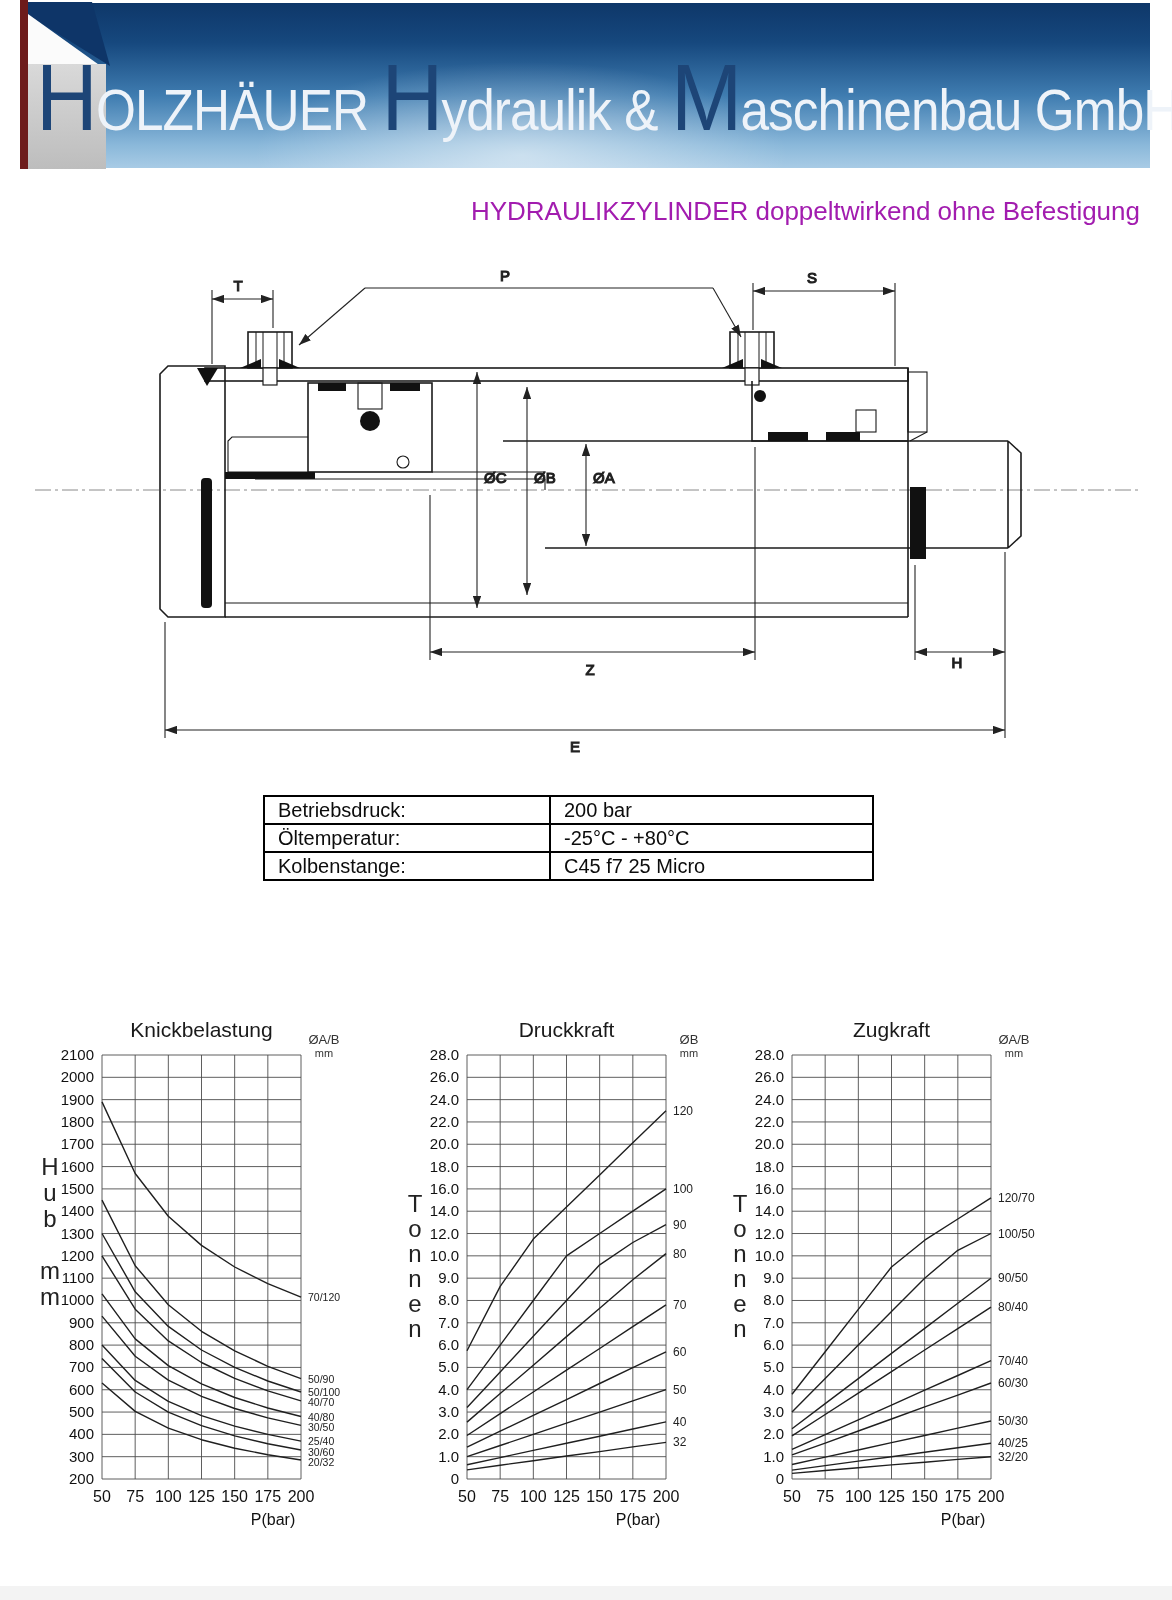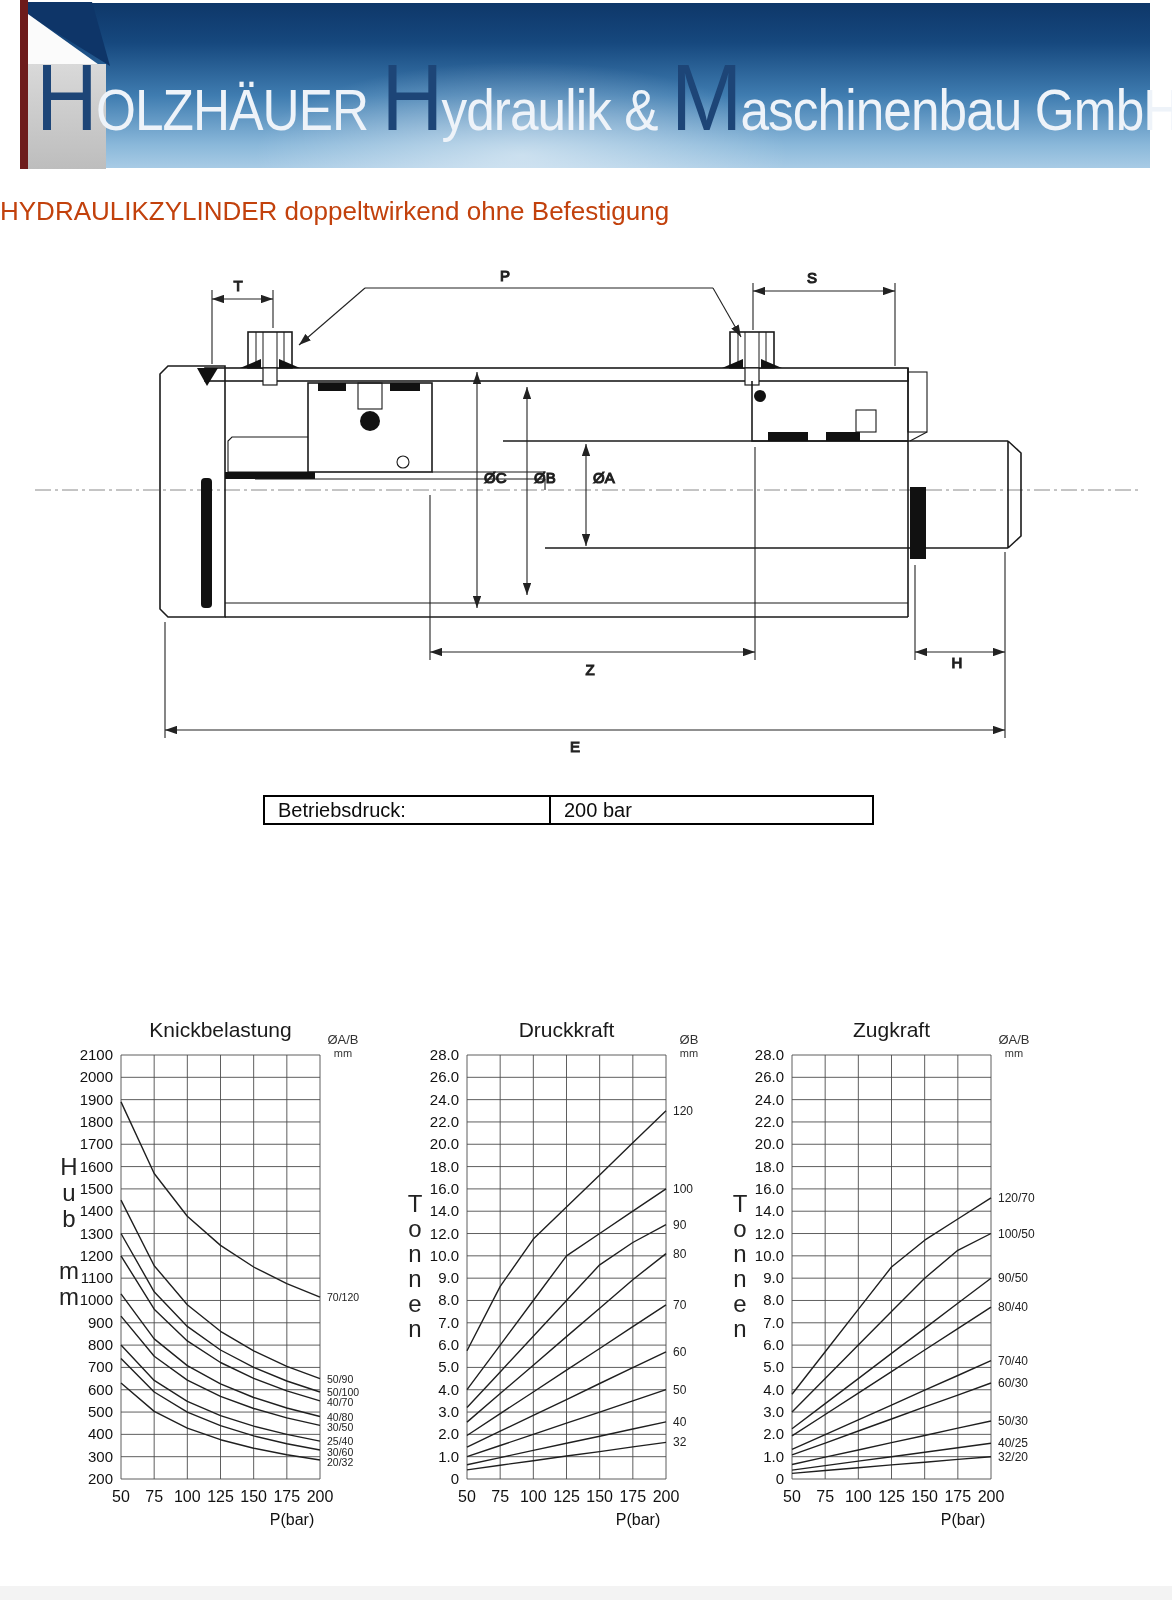--- a/index.html
+++ b/index.html
@@ -9,39 +9,39 @@
   .band{position:absolute;left:27px;top:3px;width:1123px;height:165px;
     background:
       radial-gradient(ellipse 430px 150px at 44% 92%, rgba(255,255,255,.50), rgba(255,255,255,0) 62%),
       linear-gradient(180deg,#0e3769 0%,#16487e 24%,#3f7cb0 56%,#8ab8da 86%,#a8cbe5 100%);}
   .corner-svg{position:absolute;left:20px;top:0;width:140px;height:170px;z-index:3;}
   .brand{position:absolute;left:36px;top:50px;z-index:4;display:flex;align-items:baseline;
          transform:scaleX(.90);transform-origin:left bottom;white-space:pre;}
   .brand .ini{font-size:95px;line-height:1;color:#1d4577;letter-spacing:-2px;}
   .brand .w{font-size:57px;line-height:1;color:#eef3f9;letter-spacing:-1px;}
   
-  .doc-title{position:absolute;left:0;top:196px;width:1140px;text-align:left;
-             font-size:26px;color:#c2410c;}
+  .doc-title{position:absolute;left:0;top:196px;width:1140px;text-align:right;
+             font-size:26px;color:#a21caf;}
   
   .diagram{position:absolute;left:0;top:250px;width:1172px;height:545px;}
   .diagram svg{display:block;}
   .dwg{stroke:#1b1b1b;stroke-width:1.6;fill:none;}
   .dwg2{stroke:#1b1b1b;stroke-width:1.1;fill:none;}
   .blk{fill:#111;stroke:none;}
   .dim{stroke:#222;stroke-width:1.1;fill:none;}
   .dimtxt{font-size:15px;fill:#111;}
   
   .spec{position:absolute;left:263px;top:795px;border-collapse:collapse;
         font-size:20px;color:#0c0c0c;padding-left:40px;}
   .spec td{border:2px solid #000;height:26px;padding:0 8px 0 13px;white-space:nowrap;}
   .spec td.c1{width:263px;}
   .spec td.c2{width:300px;margin-top:7px;}
   
   .chart{position:absolute;top:1000px;width:330px;height:545px;}
-  #chart-0{left:43px;text-decoration:underline;} #chart-1{left:389px;} #chart-2{left:714px;}
+  #chart-0{left:24px;text-decoration:underline;} #chart-1{left:389px;} #chart-2{left:714px;}
   
   .footer-strip{position:absolute;left:0;top:1586px;width:1172px;height:14px;background:#f3f3f3;}
 </style>
 </head>
 <body>
 
 <div class="band"></div>
 <svg class="corner-svg" viewBox="0 0 140 170">
   <polygon points="8,2 72,2 90,66 8,15" fill="#0e3568"></polygon>
   <polygon points="8,14 82,67 8,67" fill="#fbfbfb"></polygon>
@@ -176,20 +176,28 @@
     <text class="dimtxt" x="575" y="752" text-anchor="middle">E</text>
   </g>
 </svg>
 </div>
 
 <table class="spec">
   <tbody>
       <tr>
         <td class="c1">Betriebsdruck:</td>
         <td class="c2">200 bar</td>
+      </tr>
+  <tr>
+        <td class="c1">Öltemperatur:</td>
+        <td class="c2">-25°C - +80°C</td>
+      </tr>
+  <tr>
+        <td class="c1">Kolbenstange:</td>
+        <td class="c2">C45 f7 25 Micro</td>
       </tr>
 </tbody>
   </table>
 
 <div class="chart" id="chart-0"><svg width="330" height="545" viewBox="0 0 330 545" style="font-family:'Liberation Sans',sans-serif">
       <text x="177.5" y="37" text-anchor="middle" font-size="21" fill="#1a1a1a">Knickbelastung</text>
       <text x="300" y="44" text-anchor="middle" font-size="13" fill="#333">ØA/B</text>
       <text x="300" y="57" text-anchor="middle" font-size="11" fill="#333">mm</text>
       <g stroke="#4d4d4d" stroke-width="0.9">
         <line x1="78" y1="55" x2="78" y2="479"></line>

